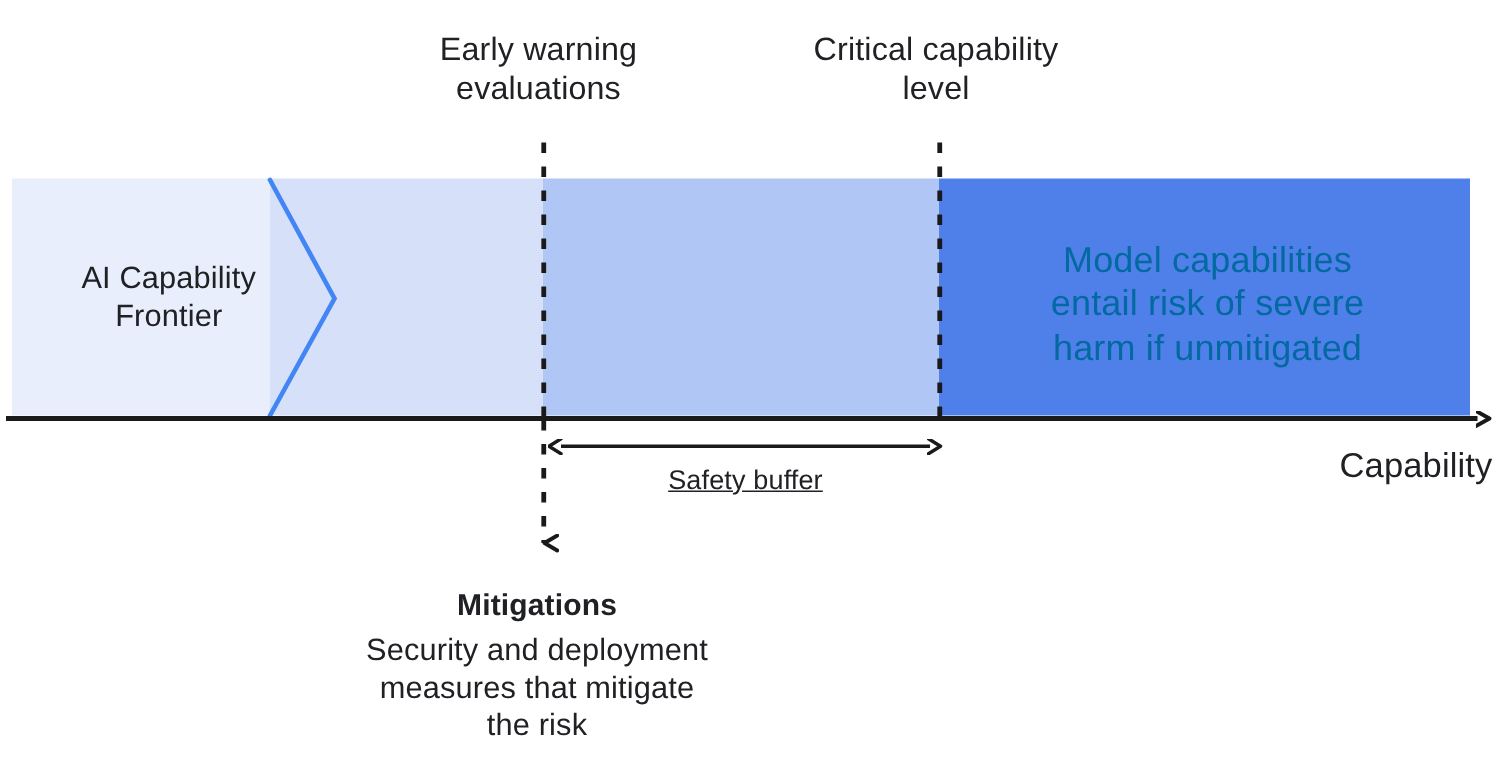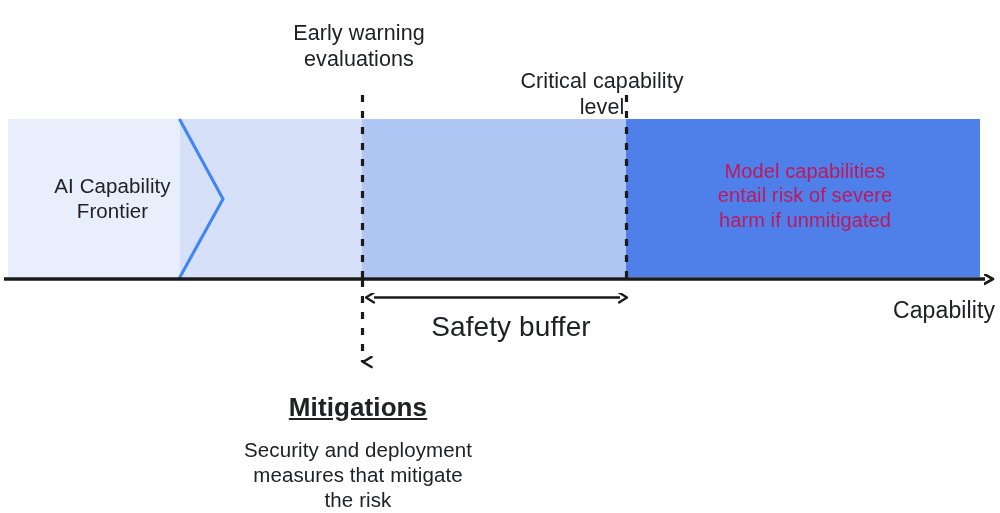--- a/index.html
+++ b/index.html
@@ -37,71 +37,69 @@
   .lbl-top {
     font-size: 21.5px;
     color: #202124;
   }
   #label-early-warning {
     left: 238px;
     top: 20px;
     width: 242px;
   }
   #label-critical-capability {
-    left: 486px;
+    left: 508px;
     top: 20px;
     width: 232px;
-    margin-top: 48px;
   }
   #label-frontier {
     left: 20px;
     top: 173px;
     width: 185px;
     font-size: 20.5px;
     color: #202124;
     text-align: center;
   }
   #label-risk {
     left: 660px;
     top: 159px;
     width: 290px;
-    font-size: 20px;
-    color: #be185d;
+    font-size: 24px;
+    color: #0369a1;
   }
   #label-safety-buffer {
-    left: 391px;
+    left: 377px;
     top: 310px;
     width: 240px;
-    font-size: 28px;
+    font-size: 18px;
     color: #202124;
+    text-decoration: underline;
   }
   #label-capability {
     left: 845px;
     top: 296px;
     width: 150px;
     font-size: 23px;
     color: #202124;
     text-align: right;
   }
   #label-mitigations-title {
     left: 228px;
     top: 392px;
     width: 260px;
-    font-size: 26px;
+    font-size: 20px;
     font-weight: bold;
     color: #202124;
-    text-decoration: underline;
   }
   #label-mitigations-body {
     left: 200px;
     top: 421px;
     width: 316px;
     font-size: 20.5px;
     color: #202124;
-    margin-top: 16px;
   }
 </style>
 </head>
 <body>
 
 <div id="diagram-root">
 
   <svg class="canvas" viewBox="0 0 1000 513">
     <defs>
       <marker id="arrow-right" markerWidth="12" markerHeight="12" refX="1" refY="5" orient="auto" markerUnits="userSpaceOnUse">

